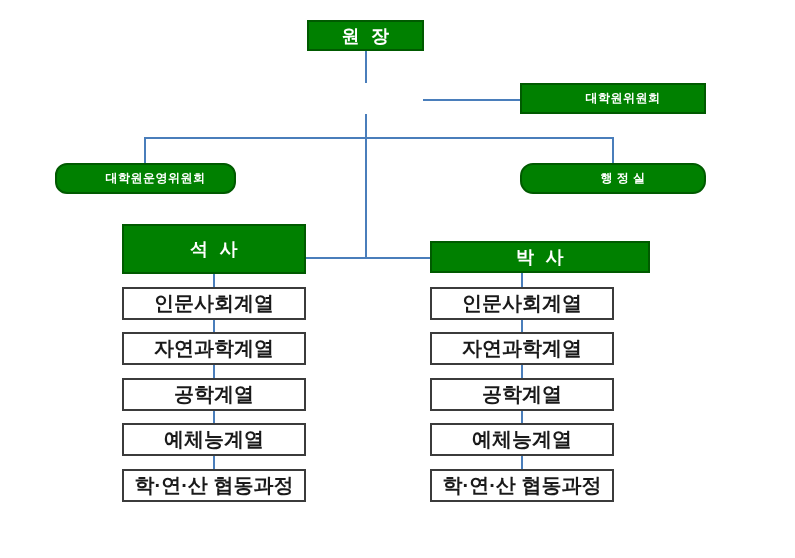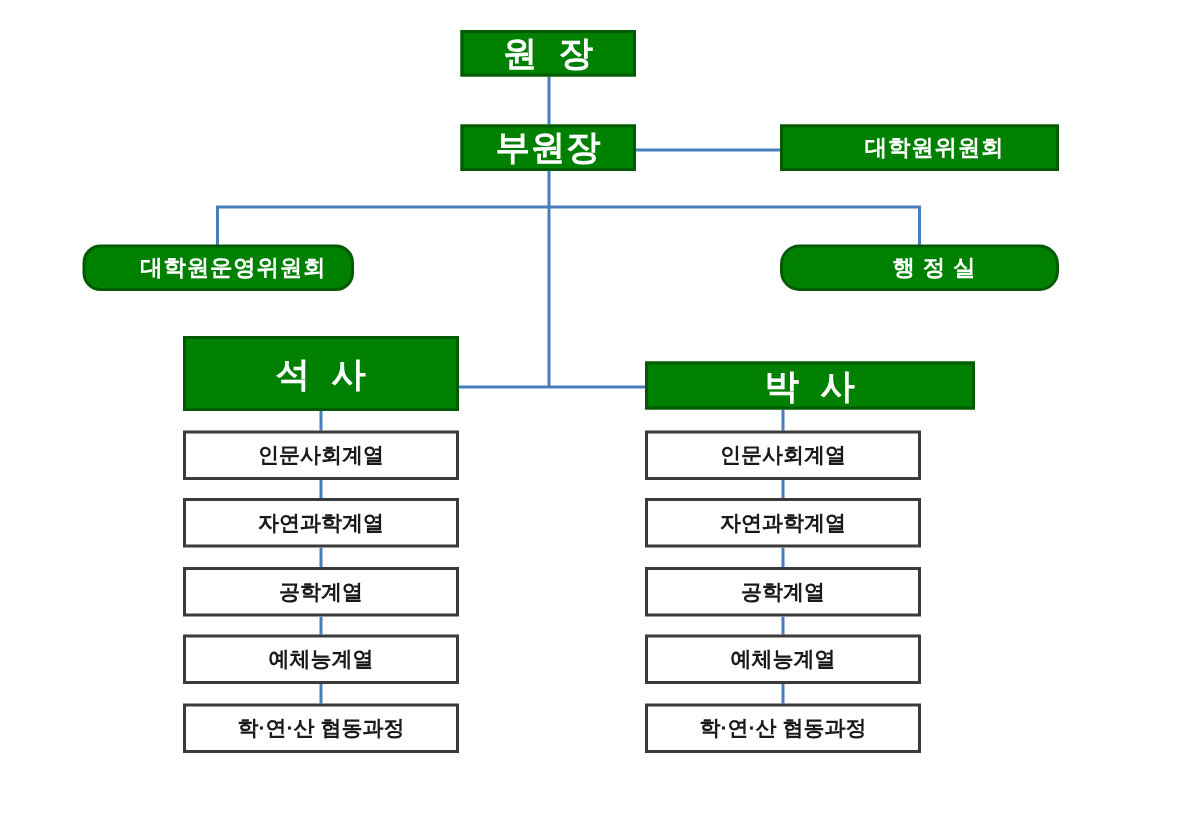--- a/index.html
+++ b/index.html
@@ -23,33 +23,33 @@
     background: #008000;
     border: 2px solid #005a00;
     color: #ffffff;
     font-weight: bold;
     display: flex;
     align-items: center;
     justify-content: center;
     white-space: pre;
     letter-spacing: 0.5px;
   }
-  .gnode.big  { font-size: 23px; }
-  .gnode.mid  { font-size: 15px; padding-left: 20px; }
+  .gnode.big  { font-size: 18px; }
+  .gnode.mid  { font-size: 12px; padding-left: 20px; }
 
   
   .dept {
     position: absolute;
     width: 184px;
     height: 33px;
     background: #ffffff;
     border: 2px solid #3b3b3b;
     color: #1a1a1a;
     font-weight: bold;
-    font-size: 14px;
+    font-size: 20px;
     display: flex;
     align-items: center;
     justify-content: center;
     white-space: pre;
   }
 
   
   .line {
     position: absolute;
     background: #4a7ebb;
@@ -77,21 +77,20 @@
   <div class="line vline" style="left:213px; top:456px; height:14px;"></div>
 
   <div class="line vline" style="left:521px; top:273px; height:15px;"></div>
   <div class="line vline" style="left:521px; top:320px; height:13px;"></div>
   <div class="line vline" style="left:521px; top:365px; height:14px;"></div>
   <div class="line vline" style="left:521px; top:411px; height:13px;"></div>
   <div class="line vline" style="left:521px; top:456px; height:14px;"></div>
 
   <div class="gnode big" style="left:307px; top:20px; width:117px; height:31px;">원  장</div>
 
-  <div class="gnode big" style="left:307px; top:83px; width:117px; height:31px;">부원장</div>
 
   <div class="gnode mid" style="left:520px; top:83px; width:186px; height:31px;">대학원위원회</div>
 
   <div class="gnode mid" style="left:55px; top:163px; width:181px; height:31px;border-radius:12px;">대학원운영위원회</div>
 
   <div class="gnode mid" style="left:520px; top:163px; width:186px; height:31px;border-radius:13px;">행 정 실</div>
 
   <div class="gnode big" style="left:122px; top:224px; width:184px; height:50px;">석  사</div>
 
   <div class="gnode big" style="left:430px; top:241px; width:220px; height:32px;">박  사</div>

